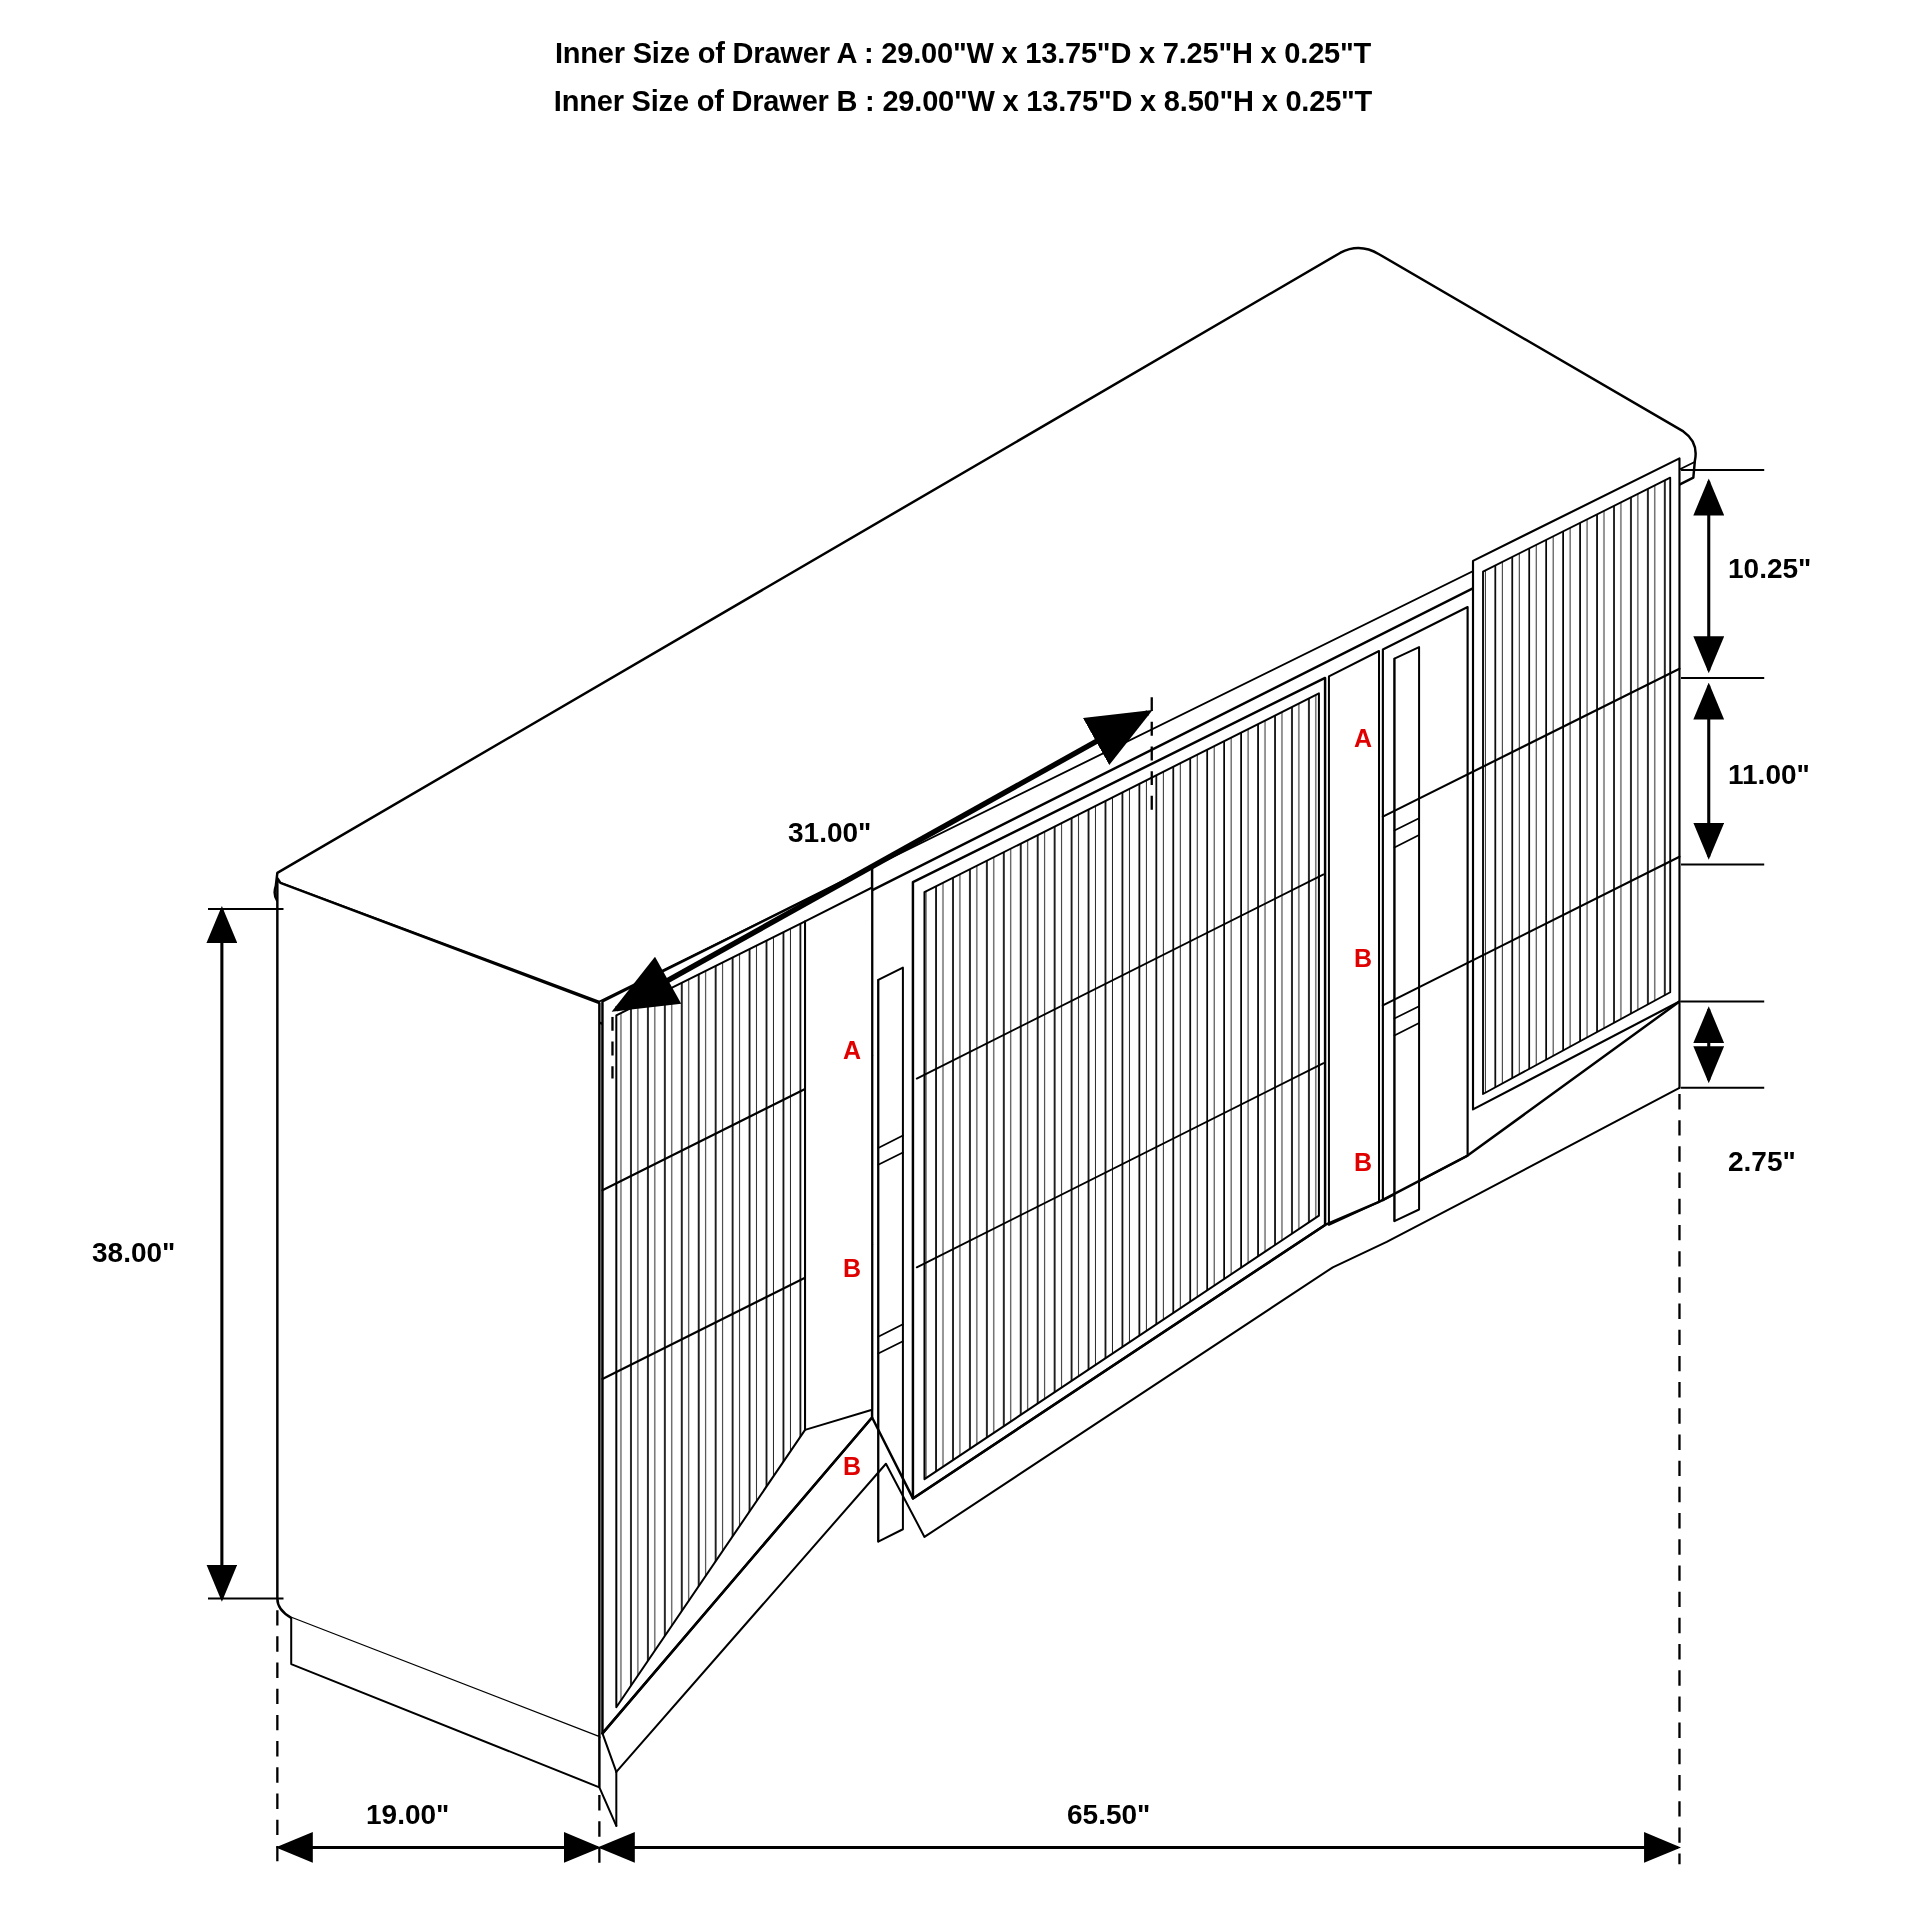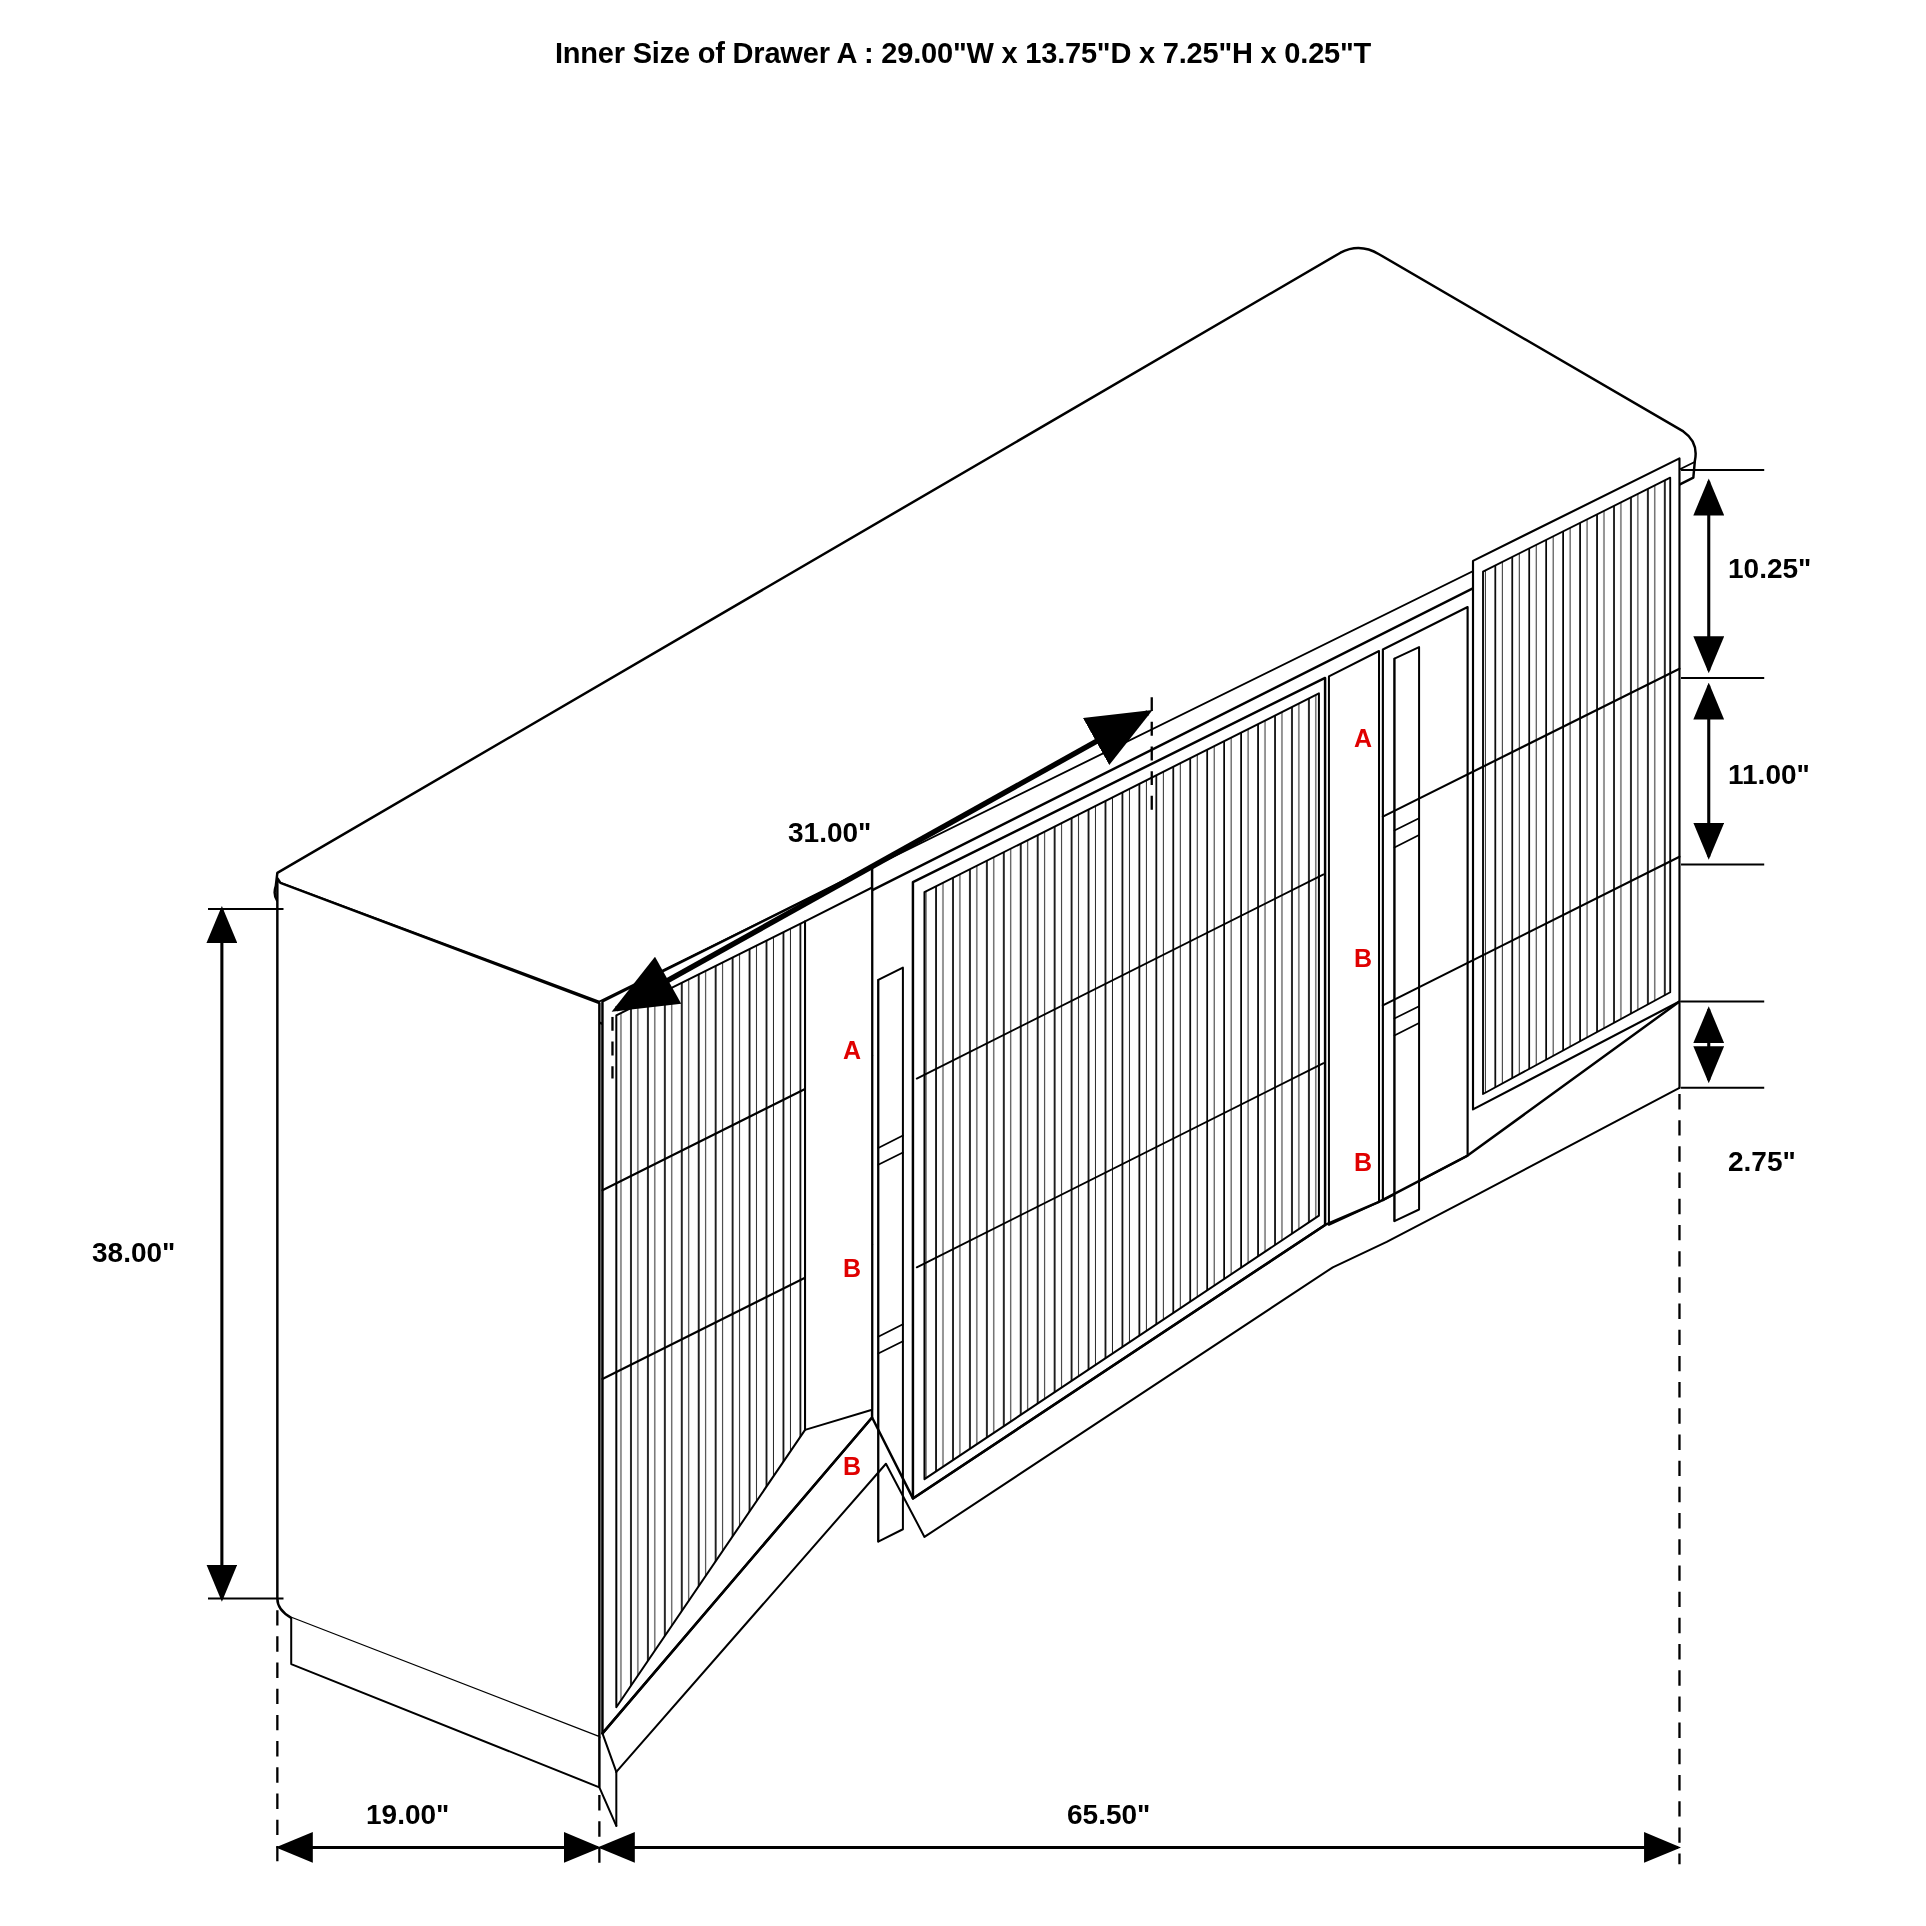--- a/index.html
+++ b/index.html
@@ -54,20 +54,21 @@
     width: 1926px;
     height: 1926px;
   }
 </style>
 </head>
 <body>
 
 <div id="diagram-root">
 
   <div class="header-note" id="note-a">Inner Size of Drawer A : 29.00"W x 13.75"D x 7.25"H x 0.25"T</div>
+  <div class="header-note" id="note-b">Inner Size of Drawer B : 29.00"W x 13.75"D x 8.50"H x 0.25"T</div>
 
   <svg id="art" viewBox="0 0 2500 2500">
     <defs>
       <marker id="arrowEnd" markerWidth="14" markerHeight="14" refX="11" refY="5" orient="auto" markerUnits="strokeWidth">
         <path d="M0,0 L12,5 L0,10 z" fill="#000"></path>
       </marker>
       <marker id="arrowStart" markerWidth="14" markerHeight="14" refX="1" refY="5" orient="auto" markerUnits="strokeWidth">
         <path d="M12,0 L0,5 L12,10 z" fill="#000"></path>
       </marker>
 

